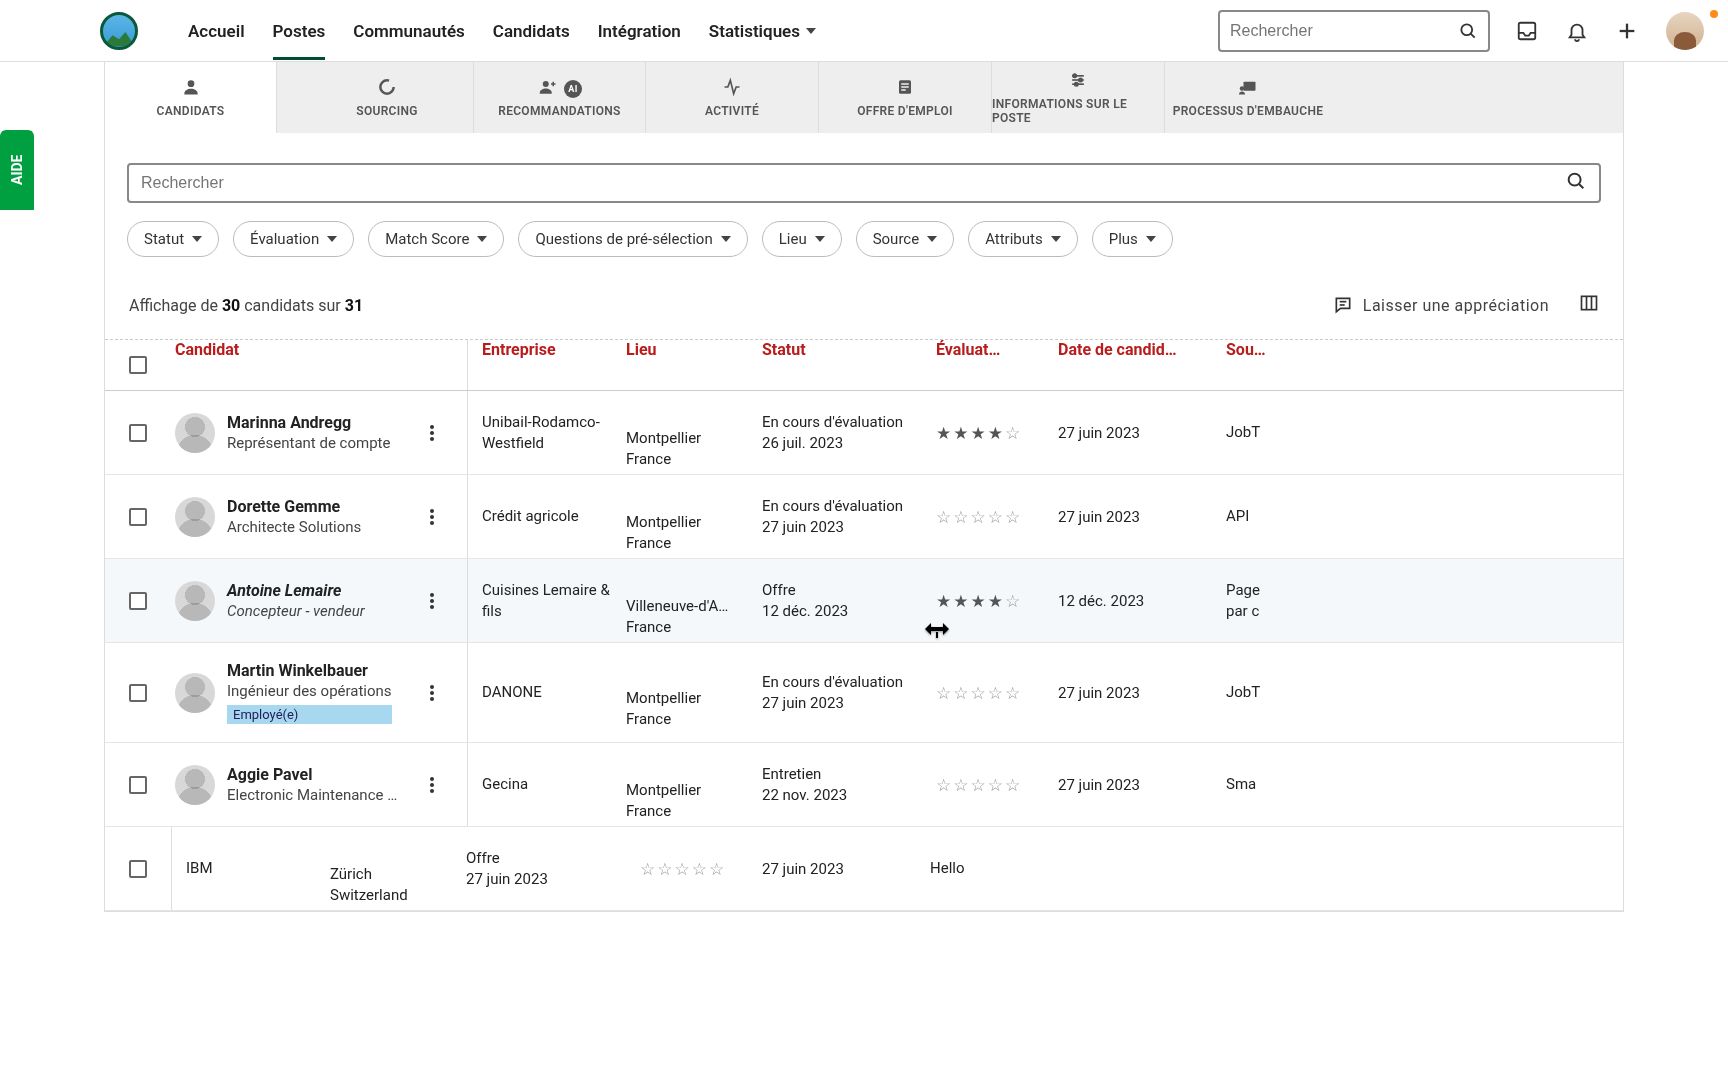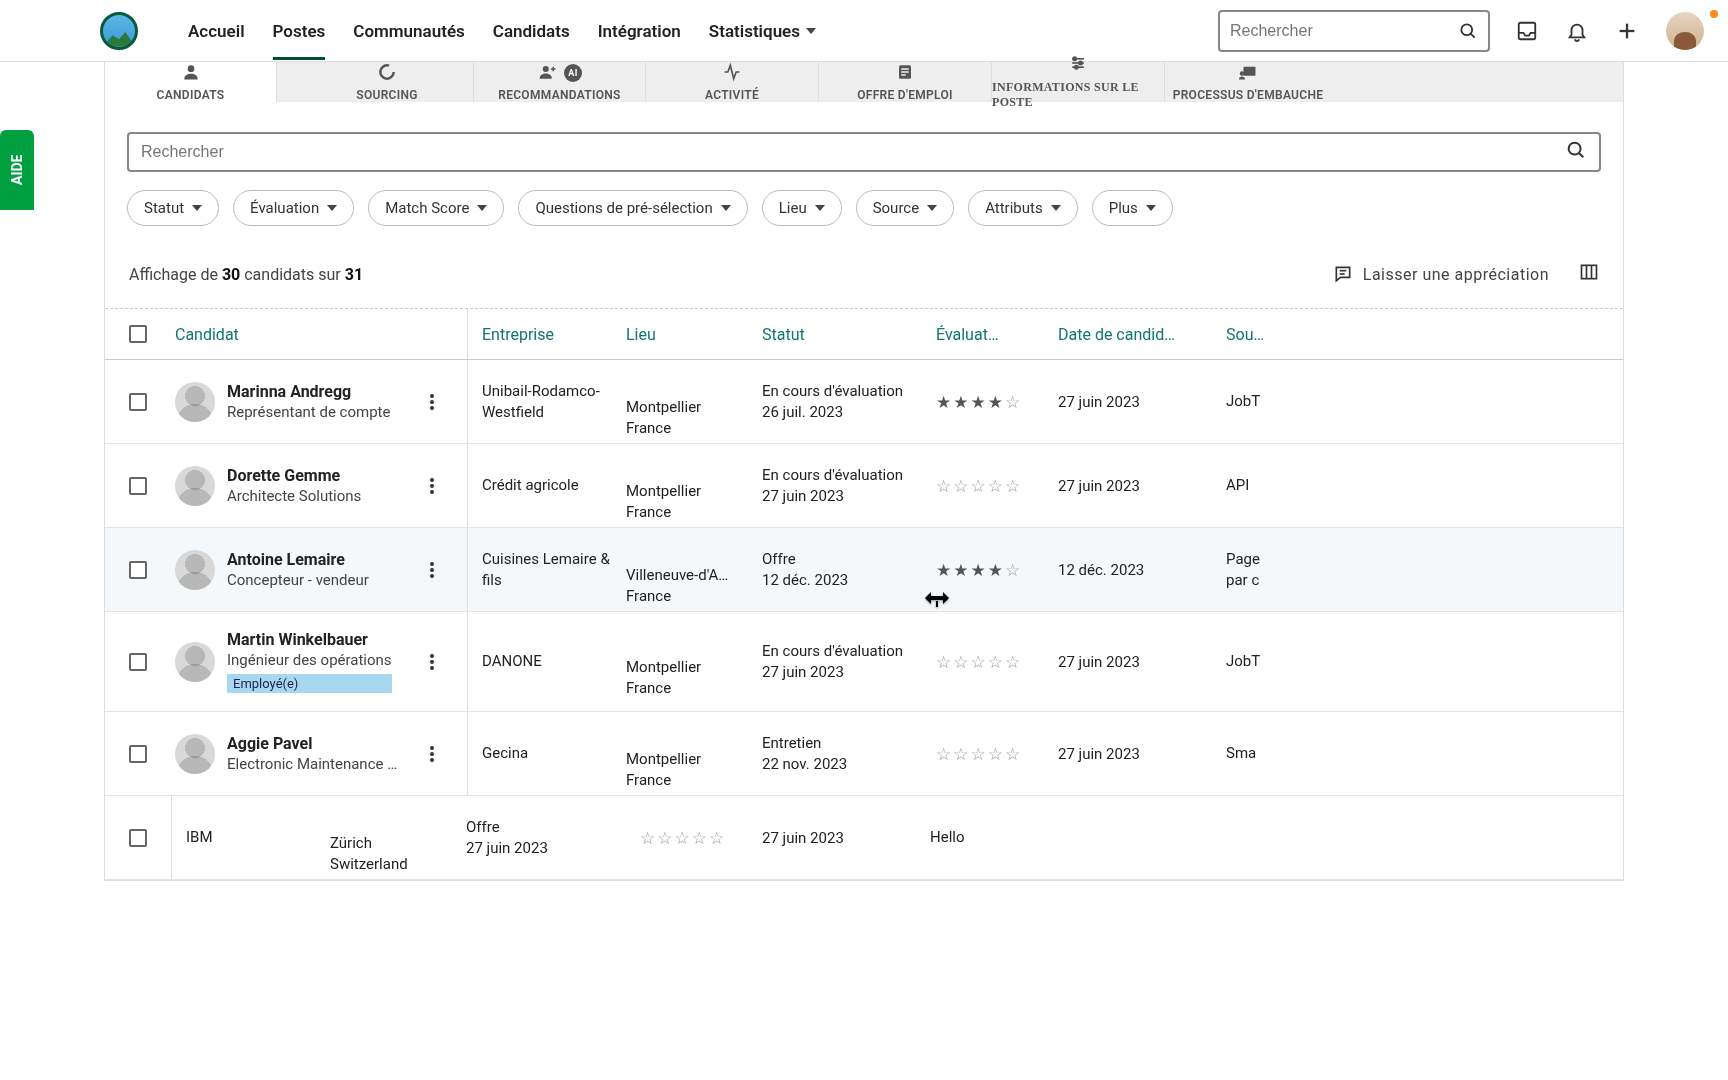--- a/index.html
+++ b/index.html
@@ -24,47 +24,47 @@
 .help-tab { position:fixed; left:0; top:130px; width:34px; height:80px; background:#00a040; color:#fff; writing-mode:vertical-rl; transform:rotate(180deg); display:flex; align-items:center; justify-content:center; font-size:14px; font-weight:700; border-radius:0 0 6px 6px; cursor:pointer; z-index:50;}
 
 
 .notif-dot { position:fixed; top:10px; right:10px; width:8px; height:8px; background:#ff8c1a; border-radius:50%; z-index:60;}
 
 .page { padding: 0 104px; }
 .panel { border:1px solid #ddd; border-top:none; background:#fff; }
 
 
 .subtabs { display:flex; background:#eee; }
-.subtab { flex:none; display:flex; flex-direction:column; align-items:center; justify-content:center; gap:4px; height:40px; border-right:1px solid #ddd; cursor:pointer; font-size:12px; font-weight:600; color:#555; letter-spacing:0.3px; }
+.subtab { flex:none; display:flex; flex-direction:column; align-items:center; justify-content:center; gap:4px; height:71px; border-right:1px solid #ddd; cursor:pointer; font-size:12px; font-weight:600; color:#555; letter-spacing:0.3px; }
 .subtab.active { background:#fff; }
 .subtab .st-icon-row { display:flex; align-items:center; gap:5px; height:22px;}
 .subtab:nth-child(1){width:172px;}
 .subtab:nth-child(2){width:173px;margin-left:24px;}
 .subtab:nth-child(3){width:172px;}
 .subtab:nth-child(4){width:173px;}
 .subtab:nth-child(5){width:173px;}
-.subtab:nth-child(6){width:173px;font-family:Liberation Serif, serif;}
+.subtab:nth-child(6){width:173px;}
 .subtab:nth-child(7){width:166px; border-right:none;}
 .ai-badge { width:18px; height:18px; border-radius:50%; background:#555; color:#fff; font-size:9px; font-weight:700; display:flex; align-items:center; justify-content:center;}
 
 
 .search-section { padding: 30px 22px 18px; }
 .search-big { display:flex; align-items:center; border:2px solid #888; border-radius:4px; height:40px; padding:0 12px;}
 .search-big input { border:none; outline:none; flex:1; font-size:16px; color:#666;}
 .chips { display:flex; gap:14px; margin-top:18px; flex-wrap:wrap;}
 .chip { display:flex; align-items:center; gap:8px; border:1px solid #bbb; border-radius:20px; padding:8px 16px; font-size:15px; cursor:pointer; color:#333;}
 
 
 .count-row { display:flex; align-items:center; padding:18px 24px 22px; font-size:16px; color:#444;}
 .count-row b { color:#111; font-weight:700;}
 .cr-spacer { flex:1;}
 .review-link { display:flex; align-items:center; gap:10px; font-size:16px; cursor:pointer; letter-spacing:0.5px;}
 
 
-.thead { display:flex; align-items:center; height:52px; border-top:1px dashed #ccc; border-bottom:1px solid #ccc; font-size:16px; font-weight:400; color:#0f766e;}
+.thead { display:flex; height:52px; border-top:1px dashed #ccc; border-bottom:1px solid #ccc; font-size:16px; font-weight:700; color:#b91c1c;}
 .col-check { width:66px; display:flex; align-items:center; justify-content:center;}
 .col-cand { width:296px; padding-left:4px;}
 .vdiv { width:1px; background:#ddd; align-self:stretch;}
 .col-comp { width:158px; padding-left:14px;}
 .col-loc { width:136px; padding-left:0;}
 .col-stat { width:174px; padding-left:0;}
 .col-eval { width:122px; padding-left:0; white-space:nowrap; overflow:hidden; text-overflow:ellipsis;}
 .col-date { width:168px; padding-left:0; white-space:nowrap; overflow:hidden; text-overflow:ellipsis;}
 .col-src { flex:1; padding-left:0; white-space:nowrap; overflow:hidden; text-overflow:ellipsis;}
 
@@ -381,21 +381,21 @@
             <span class="star empty">☆</span>
             <span class="star empty">☆</span>
           </div>
           <div class="col-date-cell">27 juin 2023</div>
           <div class="col-src-cell two-line">API</div>
         </div>
         <div class="trow h84 highlight">
           <div class="col-check">
             <div class="checkbox"></div>
           </div>
-          <div class="col-cand" style="padding-right: 26px;">
+          <div class="col-cand" style="padding-right: 26px; font-style: italic;">
             <div class="cand-avatar"></div>
             <div class="cand-meta">
               <div class="cand-name">Antoine Lemaire</div>
               <div class="cand-title">Concepteur - vendeur</div>
             </div>
             <div style="flex: 1 1 0%;"></div>
             <div class="dots">
               <svg width="4" height="16" viewBox="0 0 4 16" fill="#333">
                 <circle cx="2" cy="2" r="2"></circle>
                 <circle cx="2" cy="8" r="2"></circle>

